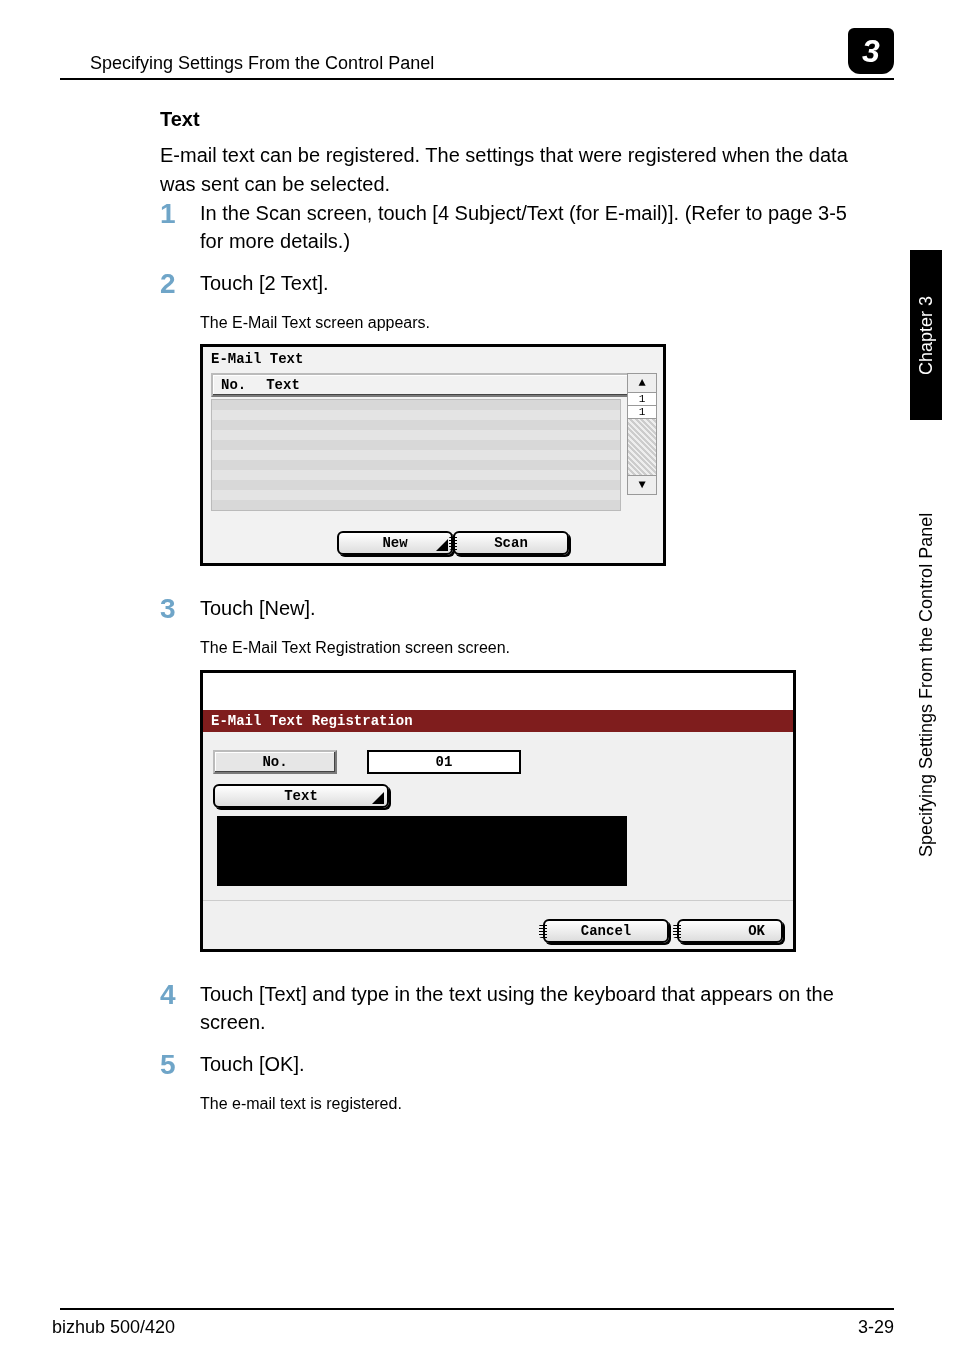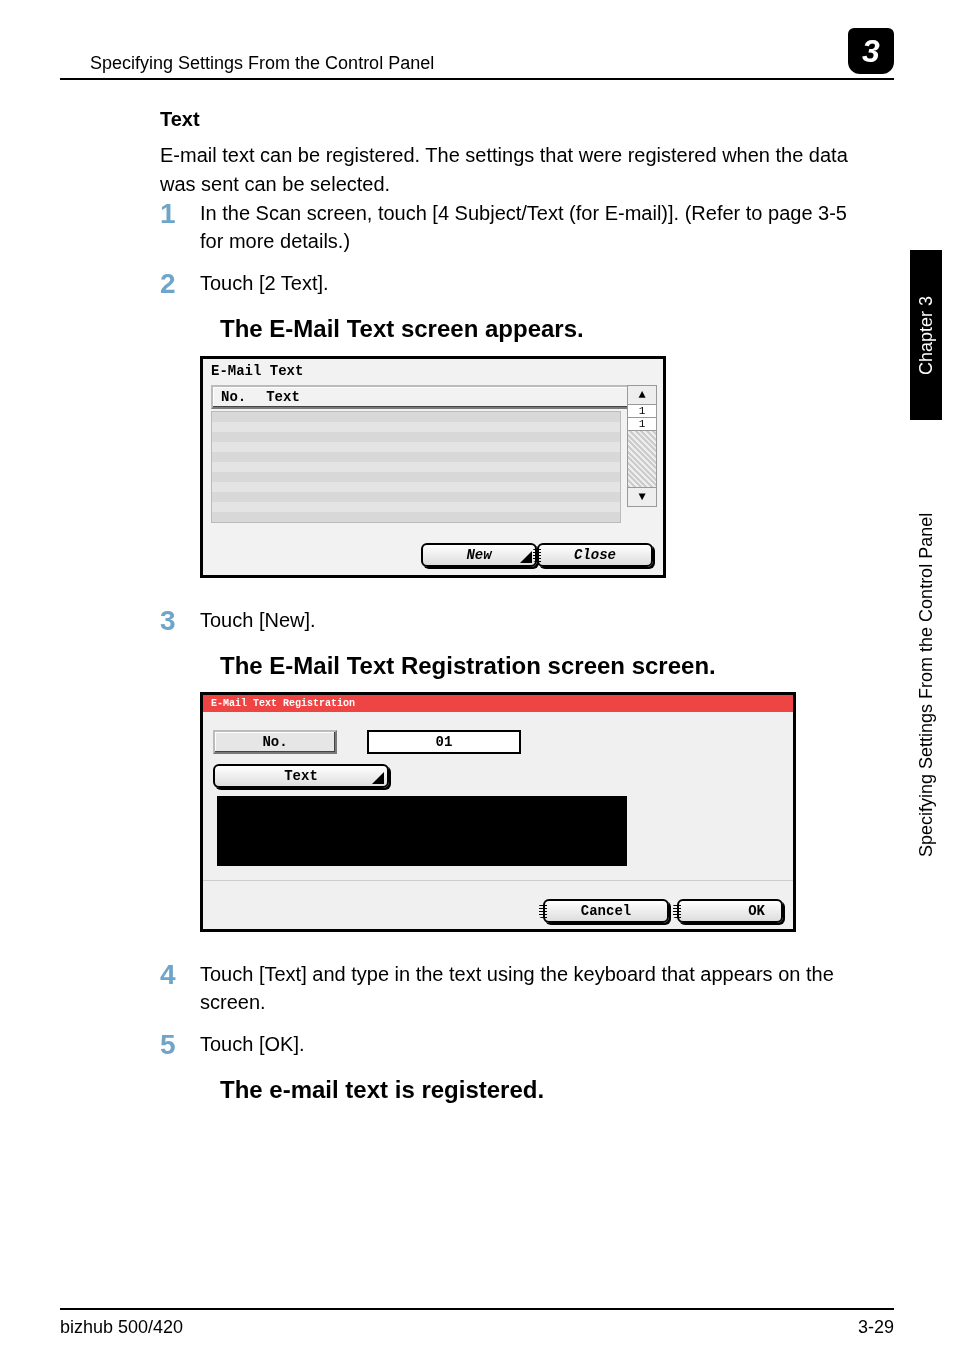--- a/index.html
+++ b/index.html
@@ -72,25 +72,24 @@
       font-weight: bold;
       color: #6fa5c8;
       line-height: 1;
       padding-top: 1px;
     }
     .step-text {
       font-size: 20px;
       line-height: 1.4;
     }
     .step-sub {
-      font-size: 24px;
+      font-size: 16px;
       line-height: 1.4;
-      margin-left: 60px;
+      margin-left: 40px;
       margin-bottom: 10px;
-      font-weight: bold;
     }
 
     
     .side-tab {
       position: absolute;
       right: 12px;
       width: 32px;
       display: flex;
       align-items: center;
       justify-content: center;
@@ -166,23 +165,22 @@
       align-items:center;
       justify-content:center;
       font-size: 12px;
     }
     .scroll-track {
       flex: 1;
       background: repeating-linear-gradient(45deg,#ccc,#ccc 2px,#eee 2px,#eee 4px);
     }
     .shot-buttons {
       display:flex;
-      justify-content: flex-end;
+      justify-content: center;
       padding: 20px 8px 6px 8px;
-      font-style: italic;
     }
     .soft-btn {
       min-width: 80px;
       padding: 2px 16px;
       border: 2px solid #000;
       border-radius: 6px;
       background: linear-gradient(#fff,#ddd);
       text-align:center;
       font-size: 14px;
       font-weight: bold;
@@ -208,25 +206,26 @@
     }
 
     
     .shot2 {
       width: 590px;
       border: 3px solid #000;
       background: #fff;
       font-family: "Courier New", monospace;
     }
     .shot2-top {
-      background: #ef4444;
+      background: #7f1d1d;
       color: #fff;
-      font-size: 10px;
+      font-size: 14px;
       font-weight: bold;
       padding: 3px 8px;
+      margin-top: 37px;
     }
     .shot2-body {
       position:relative;
       padding: 18px 10px 4px 10px;
       background: #f0f0f0;
     }
     .reg-row {
       display:flex;
       align-items:center;
       gap: 30px;
@@ -276,21 +275,21 @@
     .footer-rule {
       border: none;
       border-top: 2px solid #000;
       margin: 0;
       position:absolute;
       left:60px; right:60px; bottom:42px;
     }
     .footer {
       position:absolute;
       bottom: 14px;
-      left:60px; right:60px;
+      left:52px; right:60px;
       display:flex;
       justify-content: space-between;
       font-size: 18px;
       align-items: center;
     }
   </style>
 </head>
 <body>
 
 <div class="page">
@@ -331,21 +330,21 @@
           <div class="scrollbar">
             <div class="scroll-btn">▲</div>
             <div style="font-size:11px;text-align:center;border-bottom:1px solid #999;background:#fff;">1</div>
             <div style="font-size:11px;text-align:center;border-bottom:1px solid #999;background:#fff;">1</div>
             <div class="scroll-track"></div>
             <div class="scroll-btn" style="border-top:1px solid #999;border-bottom:none;">▼</div>
           </div>
           <div class="shot-buttons">
             <div style="width:40px"></div>
             <div class="soft-btn corner">New</div>
-            <div class="soft-btn front">Close</div>
+            <div class="soft-btn front">Scan</div>
           </div>
         </div>
       </div>
     </div>
 
     <div class="step">
       <div class="step-number">3</div>
       <div class="step-text">Touch [New].</div>
     </div>
     <div class="step-sub">The E-Mail Text Registration screen screen.</div>

